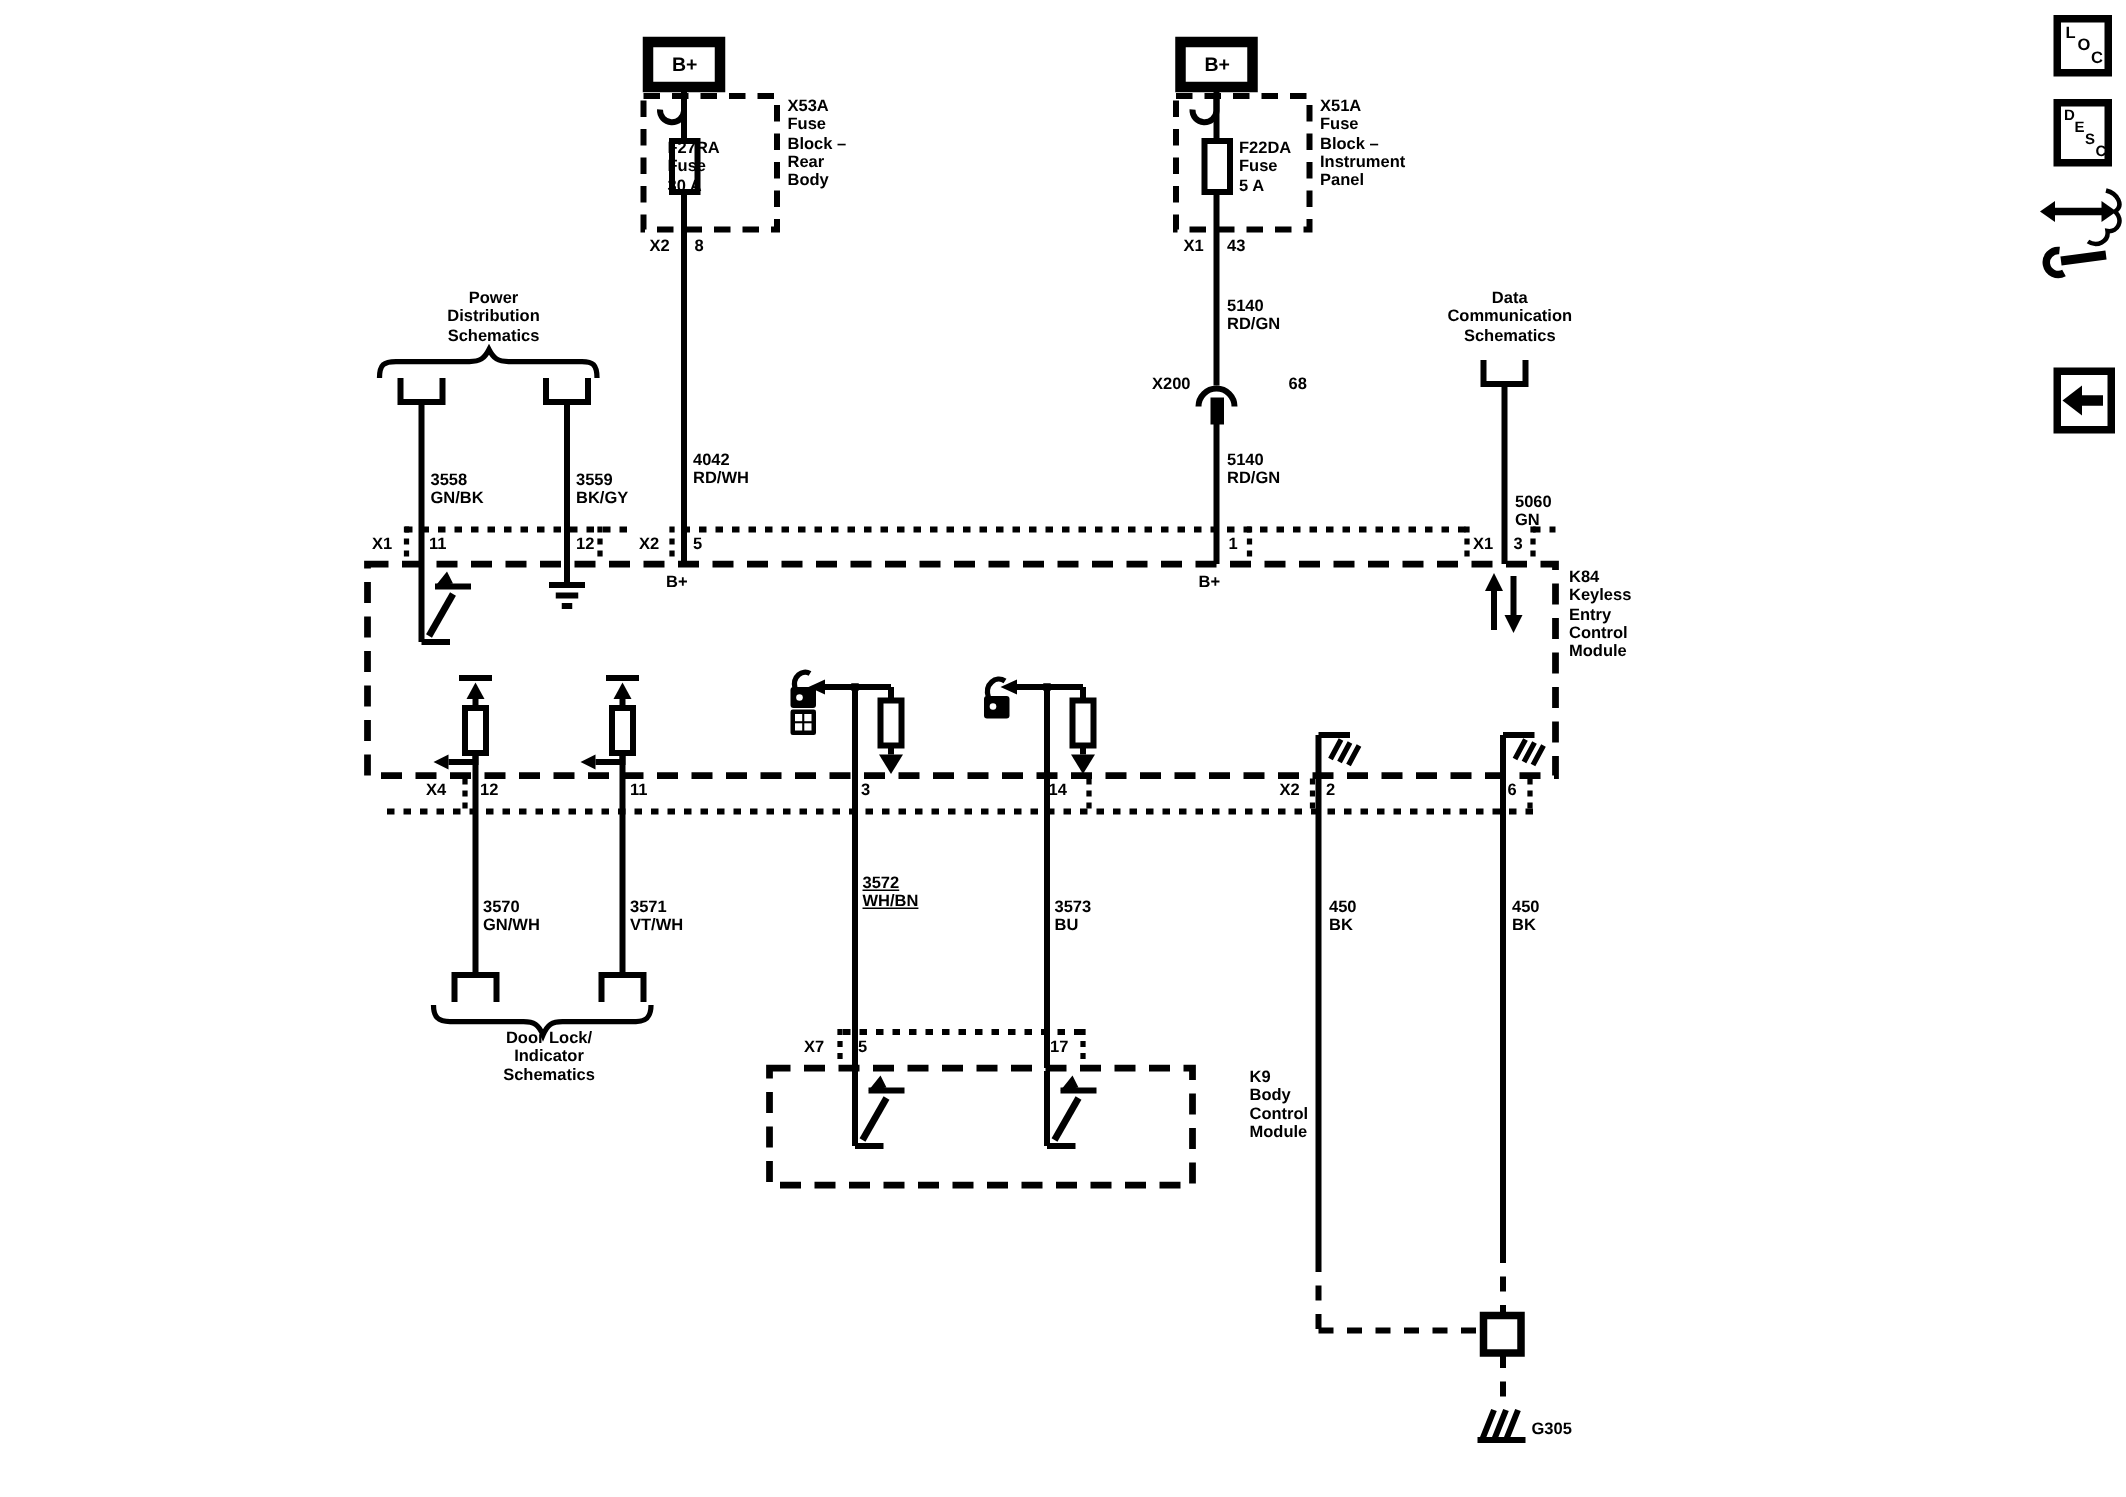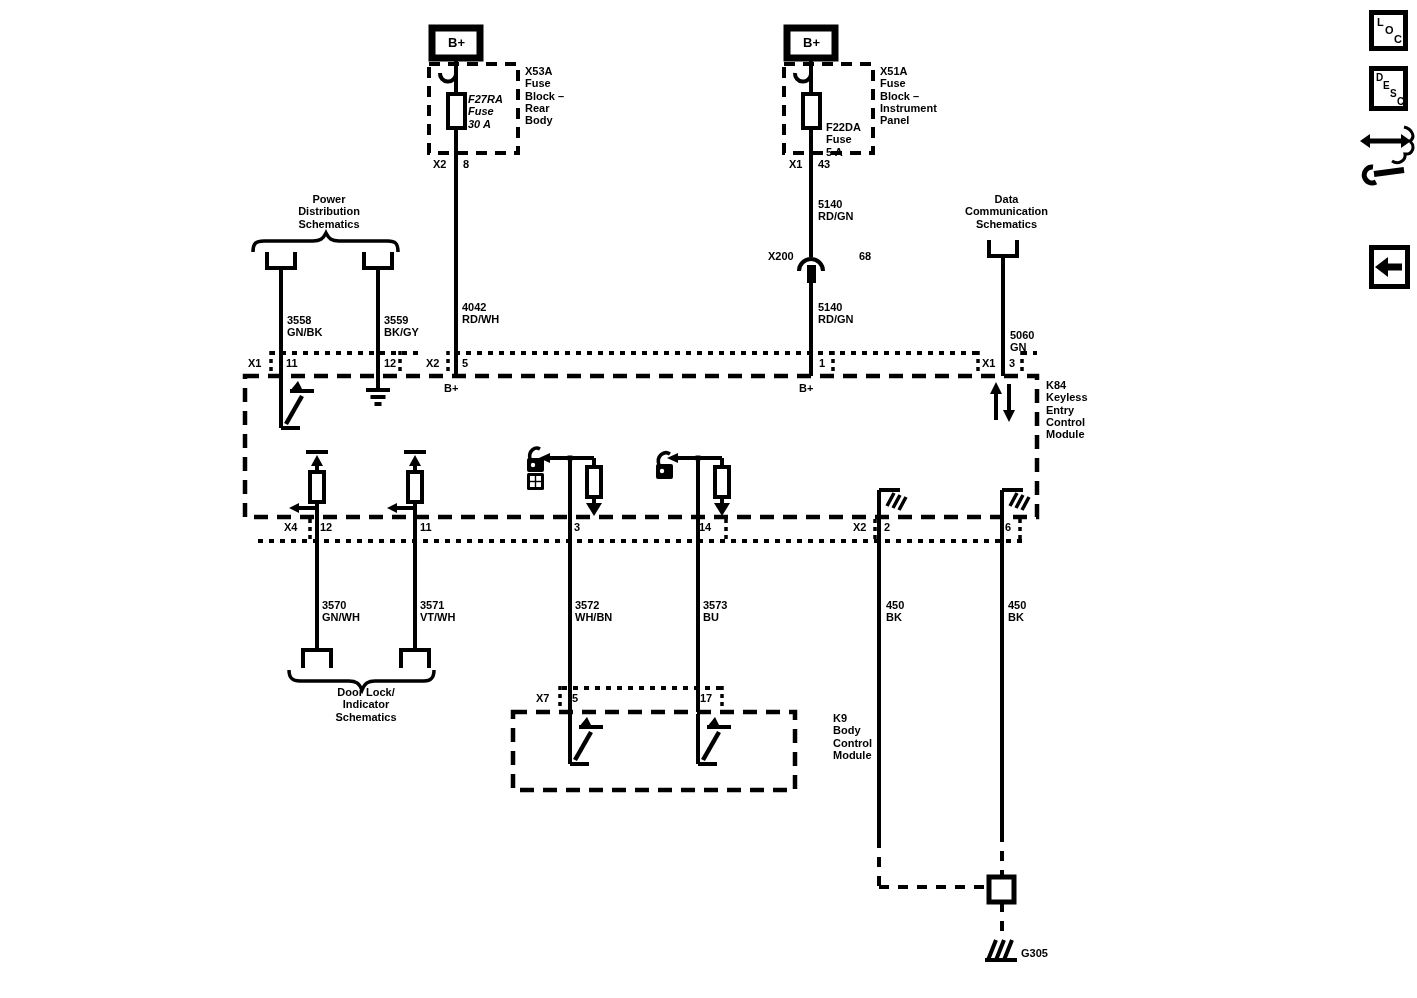--- a/index.html
+++ b/index.html
@@ -229,34 +229,34 @@
   </g>
   <g>
     <path d="M985,960 H1017"></path>
     <path d="M988,960 L996,940 M996,960 L1004,940 M1004,960 L1012,940"></path>
   </g>
 </svg>
 
 <div class="t bp" style="left:448px;top:36px;">B+</div>
 <div class="t bp" style="left:803px;top:36px;">B+</div>
 
-<div class="t" style="left:468px;top:93px;font-style:italic;">F27RA
+<div class="t" style="left:445px;top:93px;">F27RA
 Fuse
 30 A</div>
 <div class="t" style="left:525px;top:65px;">X53A
 Fuse
 Block –
 Rear
 Body</div>
 <div class="t" style="left:433px;top:158px;">X2</div>
 <div class="t" style="left:463px;top:158px;">8</div>
 <div class="t" style="left:462px;top:301px;">4042
 RD/WH</div>
 
-<div class="t" style="left:826px;top:93px;margin-top:28px;">F22DA
+<div class="t" style="left:826px;top:93px;">F22DA
 Fuse
 5 A</div>
 <div class="t" style="left:880px;top:65px;">X51A
 Fuse
 Block –
 Instrument
 Panel</div>
 <div class="t" style="left:789px;top:158px;">X1</div>
 <div class="t" style="left:818px;top:158px;">43</div>
 <div class="t" style="left:818px;top:198px;">5140
@@ -302,21 +302,21 @@
 <div class="t" style="left:574px;top:521px;">3</div>
 <div class="t" style="left:699px;top:521px;">14</div>
 <div class="t" style="left:853px;top:521px;">X2</div>
 <div class="t" style="left:884px;top:521px;">2</div>
 <div class="t" style="left:1005px;top:521px;">6</div>
 
 <div class="t" style="left:322px;top:599px;">3570
 GN/WH</div>
 <div class="t" style="left:420px;top:599px;">3571
 VT/WH</div>
-<div class="t" style="left:575px;top:599px;">3572
+<div class="t" style="left:575px;top:583px;text-decoration:underline;">3572
 WH/BN</div>
 <div class="t" style="left:703px;top:599px;">3573
 BU</div>
 <div class="t" style="left:886px;top:599px;">450
 BK</div>
 <div class="t" style="left:1008px;top:599px;">450
 BK</div>
 
 <div class="t tc" style="left:291px;top:686px;width:150px;">Door Lock/
 Indicator

